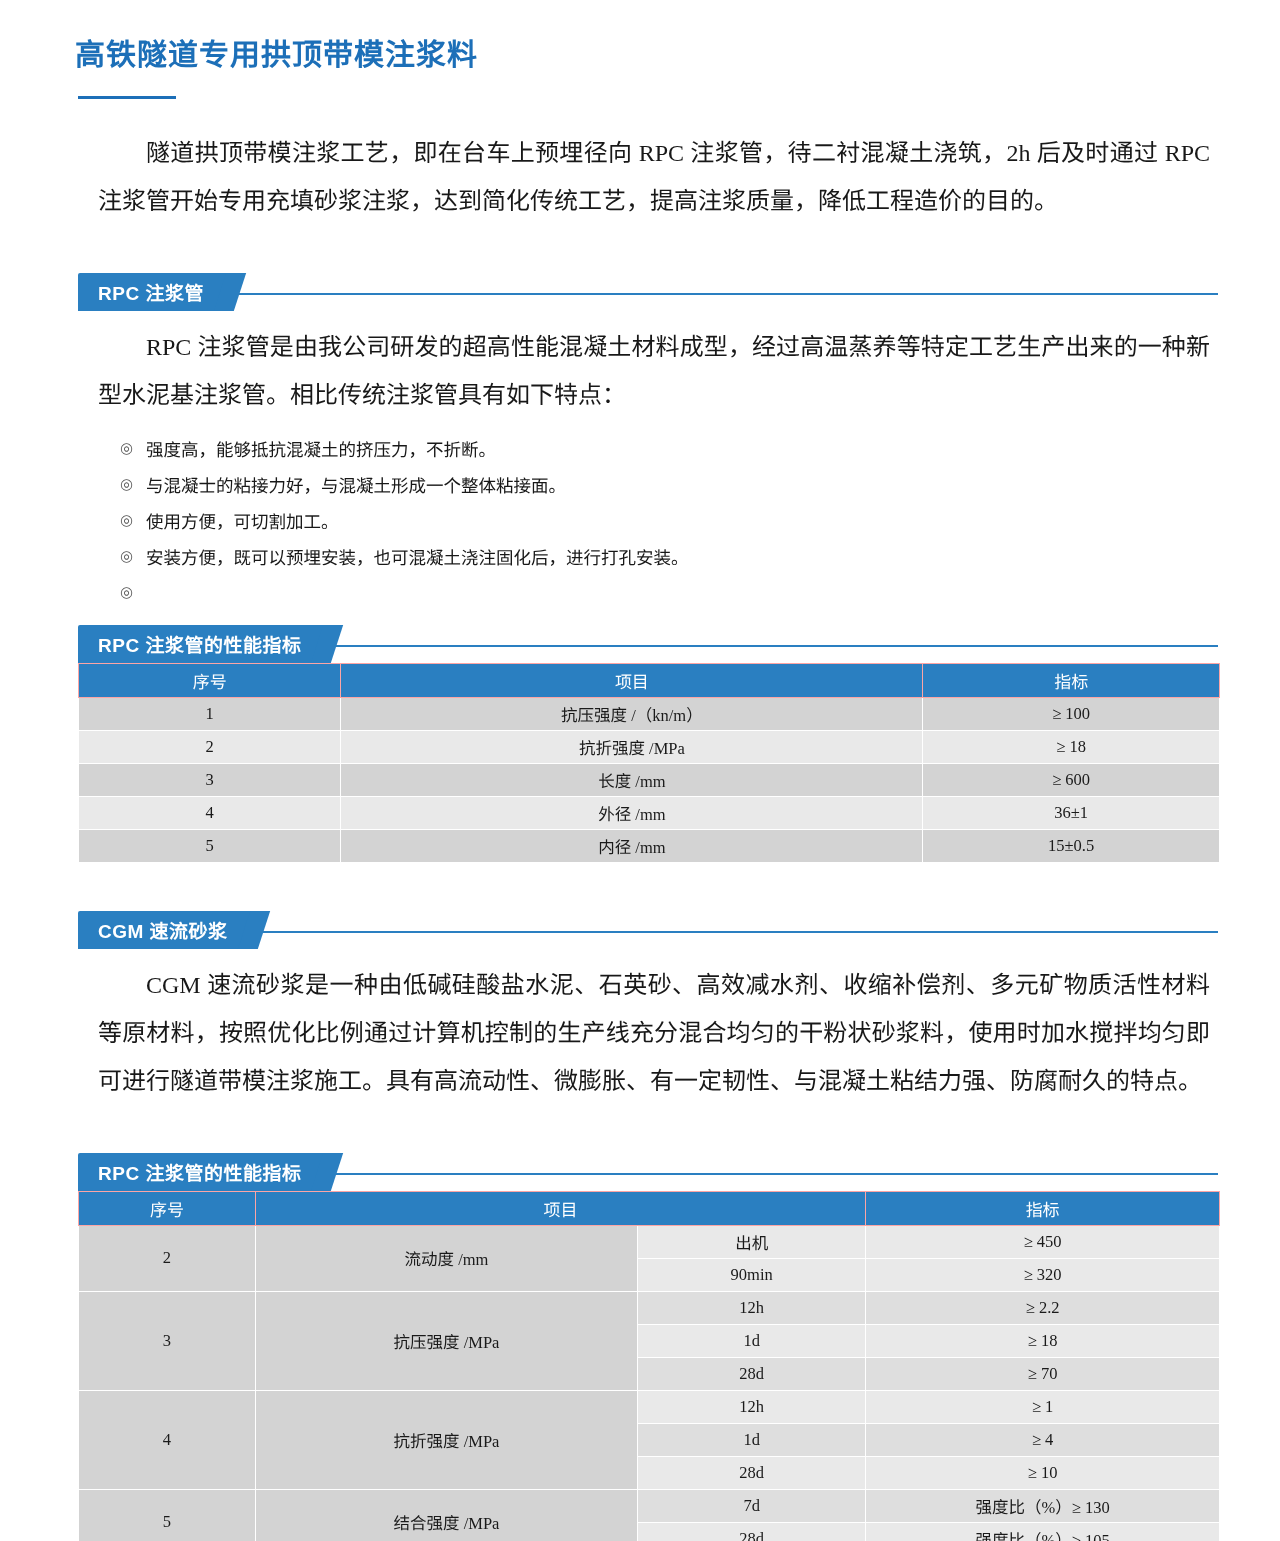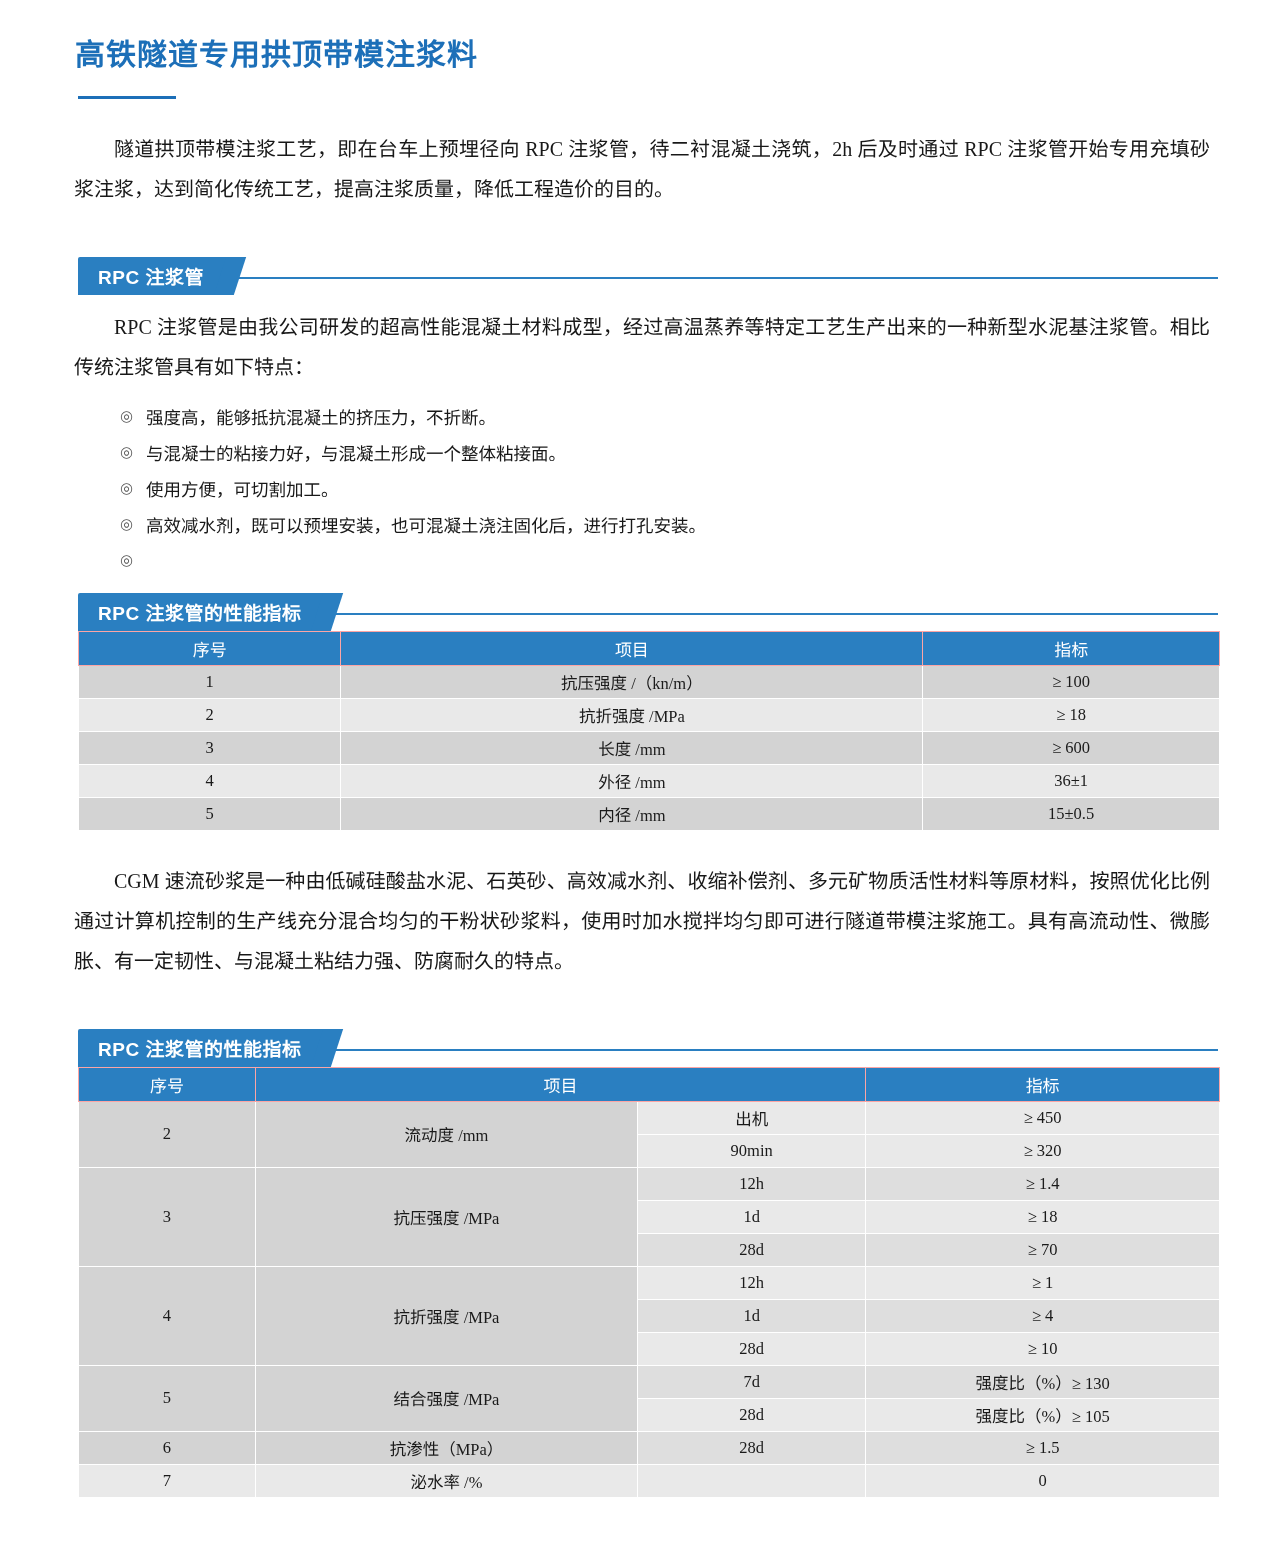--- a/index.html
+++ b/index.html
@@ -33,22 +33,22 @@
   }
   .title-rule {
     width: 98px;
     height: 3px;
     background: #1c6fb8;
     margin: 22px 0 0 48px;
   }
 
   
   .para {
-    margin: 30px 40px 0 44px;
-    font-size: 20px;
+    margin: 30px 40px 0 68px;
+    font-size: 24px;
     line-height: 2.0;
     text-align: justify;
     text-indent: 2em;
     color: #181818;
   }
 
   
   .section-head {
     position: relative;
     margin: 34px 0 0 48px;
@@ -176,21 +176,21 @@
     <li>
       <span class="bullet-icon">◎</span>
       <span>与混凝士的粘接力好，与混凝土形成一个整体粘接面。</span>
     </li>
     <li>
       <span class="bullet-icon">◎</span>
       <span>使用方便，可切割加工。</span>
     </li>
     <li>
       <span class="bullet-icon">◎</span>
-      <span>高效减水剂，既可以预埋安装，也可混凝土浇注固化后，进行打孔安装。</span>
+      <span>安装方便，既可以预埋安装，也可混凝土浇注固化后，进行打孔安装。</span>
     </li>
     <li>
       <span class="bullet-icon">◎</span>
     </li>
   </ul>
 
   <div class="section-head">
     <span class="badge">RPC 注浆管的性能指标</span>
     <span class="underline"></span>
   </div>
@@ -232,20 +232,24 @@
         </tr>
         <tr class="row-a">
           <td>5</td>
           <td>内径 /mm</td>
           <td>15±0.5</td>
         </tr>
       </tbody>
     </table>
   </div>
 
+  <div class="section-head">
+    <span class="badge">CGM 速流砂浆</span>
+    <span class="underline"></span>
+  </div>
 
   <p class="para">CGM 速流砂浆是一种由低碱硅酸盐水泥、石英砂、高效减水剂、收缩补偿剂、多元矿物质活性材料等原材料，按照优化比例通过计算机控制的生产线充分混合均匀的干粉状砂浆料，使用时加水搅拌均匀即可进行隧道带模注浆施工。具有高流动性、微膨胀、有一定韧性、与混凝土粘结力强、防腐耐久的特点。</p>
 
   <div class="section-head">
     <span class="badge">RPC 注浆管的性能指标</span>
     <span class="underline"></span>
   </div>
 
   <div class="tbl-wrap">
     <table class="data t2">
@@ -272,21 +276,21 @@
         </tr>
         <tr>
           <td class="shade-light">90min</td>
           <td class="shade-light">≥ 320</td>
         </tr>
 
         <tr>
           <td rowspan="3" class="shade-dark">3</td>
           <td rowspan="3" class="shade-dark">抗压强度 /MPa</td>
           <td class="shade-mid">12h</td>
-          <td class="shade-mid">≥ 1.4</td>
+          <td class="shade-mid">≥ 2.2</td>
         </tr>
         <tr>
           <td class="shade-light">1d</td>
           <td class="shade-light">≥ 18</td>
         </tr>
         <tr>
           <td class="shade-mid">28d</td>
           <td class="shade-mid">≥ 70</td>
         </tr>
 

